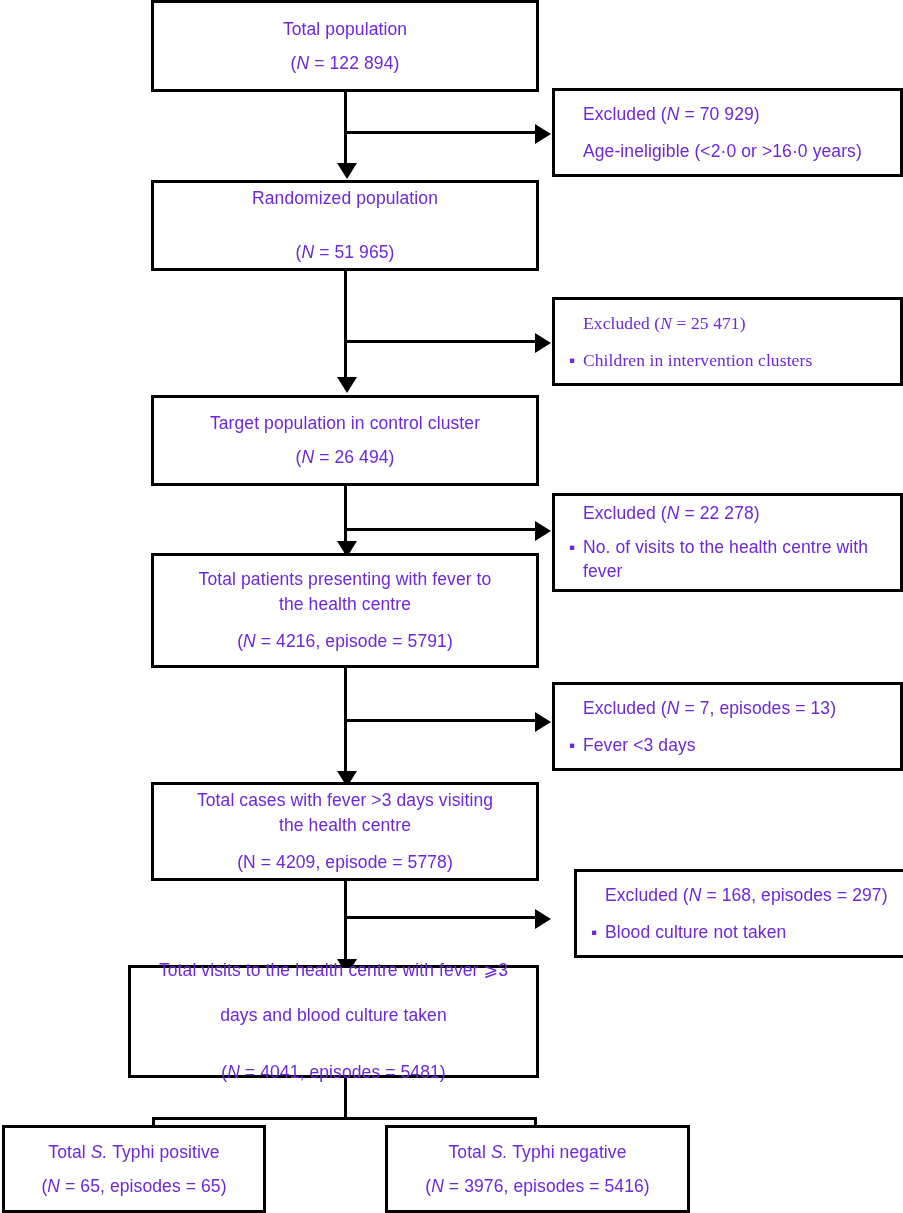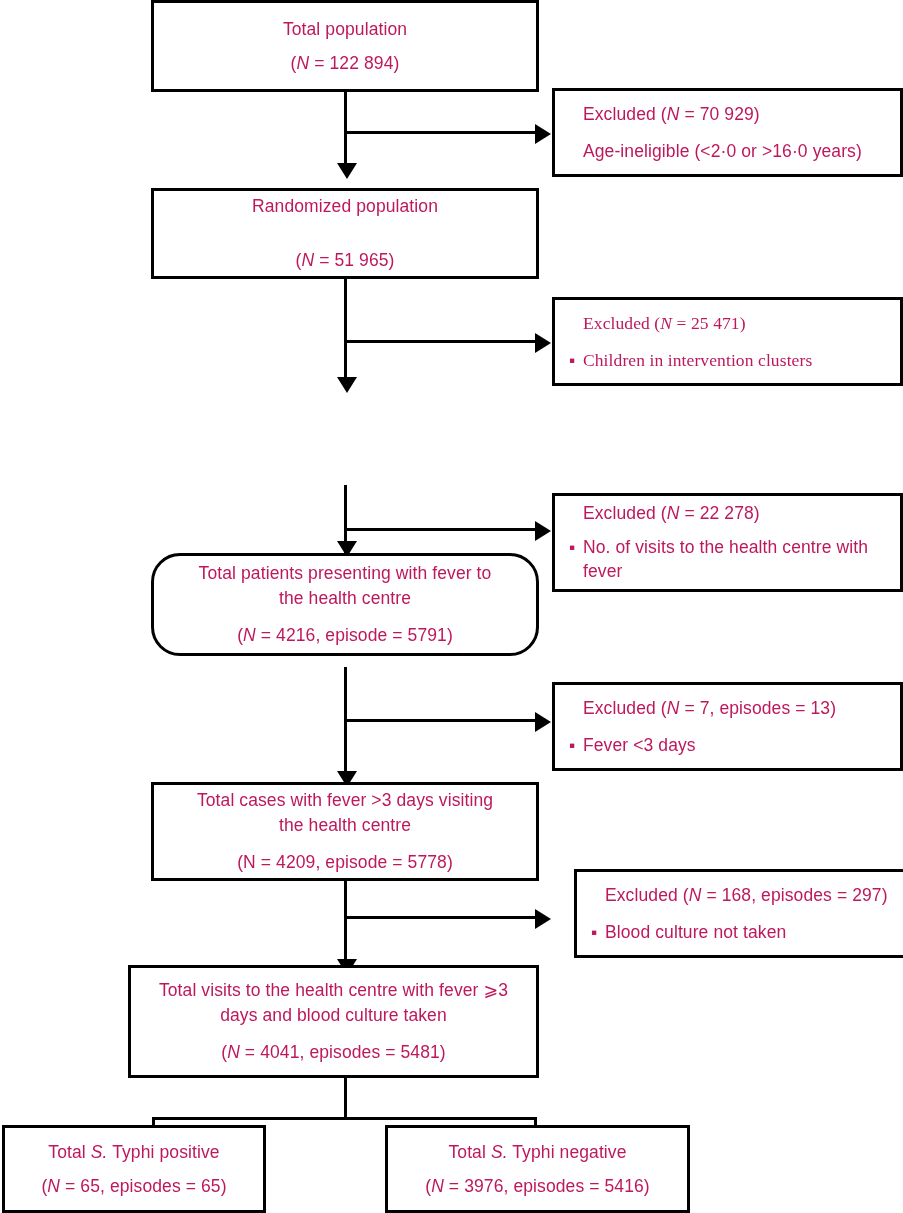--- a/index.html
+++ b/index.html
@@ -6,21 +6,21 @@
     margin: 0;
     padding: 0;
     background: #ffffff;
   }
   #page {
     position: relative;
     width: 903px;
     height: 1213px;
     background: #ffffff;
     font-family: "Liberation Sans", sans-serif;
-    color: #be185d;
+    color: #6d28d9;
     overflow: hidden;
   }
   .box {
     position: absolute;
     box-sizing: border-box;
     border: 3px solid #000000;
     background: #ffffff;
     display: flex;
     flex-direction: column;
     justify-content: center;
@@ -125,39 +125,43 @@
   <div class="vline" style="left:152px; top:1117px; height:21px;"></div>
   <div class="arrow-down" style="left:144px; top:1133px;"></div>
   <div class="vline" style="left:534px; top:1117px; height:21px;"></div>
   <div class="arrow-down" style="left:527px; top:1133px;"></div>
 
   <div class="box center" style="left:151px; top:0px; width:388px; height:92px;">
     <div class="line">Total population</div>
     <div class="line gap-sm"><span>(</span><i class="v">N</i><span> = 122 894)</span></div>
   </div>
 
-  <div class="box center" style="left:151px; top:188px; width:388px; height:91px;gap:20px;">
+  <div class="box center" style="left:151px; top:180px; width:388px; height:91px;gap:20px;">
     <div class="line">Randomized population</div>
     <div class="line gap-sm"><span>(</span><i class="v">N</i><span> = 51 965)</span></div>
   </div>
 
-
-  <div class="box center" style="left:151px; top:553px; width:388px; height:103px;border-radius:29px;">
+  <div class="box center" style="left:151px; top:395px; width:388px; height:91px;">
+    <div class="line">Target population in control cluster</div>
+    <div class="line gap-sm"><span>(</span><i class="v">N</i><span> = 26 494)</span></div>
+  </div>
+
+  <div class="box center" style="left:151px; top:553px; width:388px; height:115px;">
     <div class="line">Total patients presenting with fever to</div>
     <div class="line">the health centre</div>
     <div class="line gap"><span>(</span><i class="v">N</i><span> = 4216, episode = 5791)</span></div>
   </div>
 
   <div class="box center" style="left:151px; top:782px; width:388px; height:99px;">
     <div class="line">Total cases with fever &gt;3 days visiting</div>
     <div class="line">the health centre</div>
     <div class="line gap"><span>(</span><span>N</span><span> = 4209, episode = 5778)</span></div>
   </div>
 
-  <div class="box center" style="left:128px; top:965px; width:411px; height:113px;">
+  <div class="box center" style="left:128px; top:965px; width:411px; height:113px;gap:20px;">
     <div class="line">Total visits to the health centre with fever ⩾3</div>
     <div class="line">days and blood culture taken</div>
     <div class="line gap"><span>(</span><i class="v">N</i><span> = 4041, episodes = 5481)</span></div>
   </div>
 
   <div class="box left" style="left:552px; top:88px; width:351px; height:89px;">
     <div class="line"><span>Excluded (</span><i class="v">N</i><span> = 70 929)</span></div>
     <div class="line gap">Age-ineligible (&lt;2·0 or &gt;16·0 years)</div>
   </div>
 

